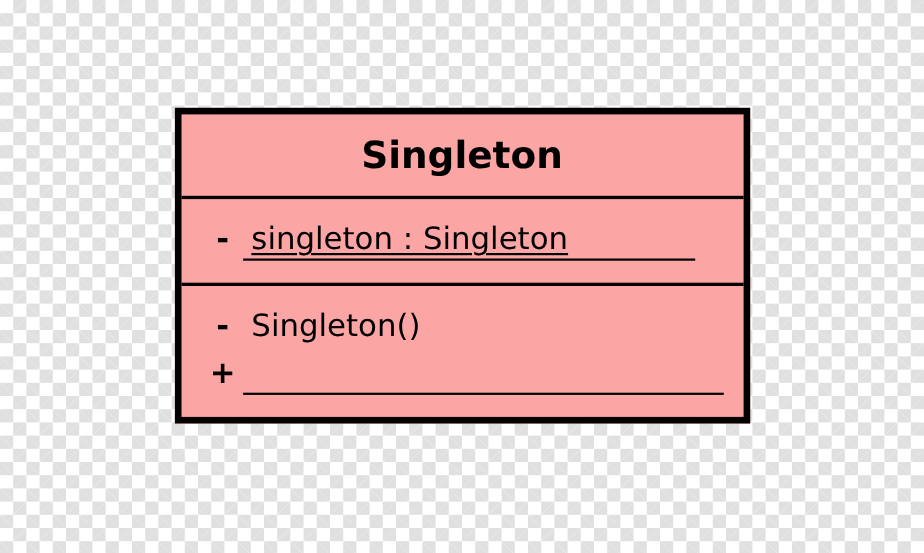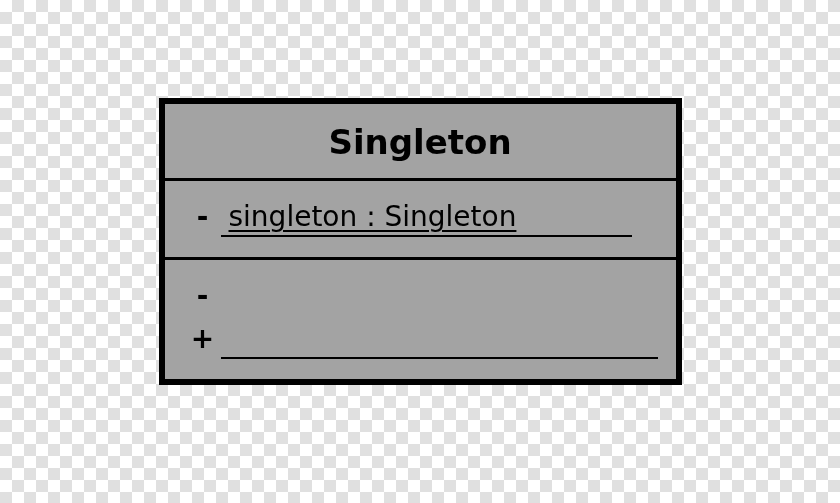--- a/index.html
+++ b/index.html
@@ -17,21 +17,21 @@
         linear-gradient(-45deg, transparent 75%, #e0e0e0 75%);
       background-size: 24px 24px;
       background-position: 0 0, 0 12px, 12px -12px, -12px 0px;
       background-color: #ffffff;
       font-family: "DejaVu Sans", Arial, sans-serif;
       display: flex;
       align-items: center;
       justify-content: center;
     }
     .uml-class {
-      background: #a3a3a3;
+      background: #fca5a5;
       border: 6px solid #000000;
       width: 523px;
       margin-top: -20px;
     }
     .class-name-compartment {
       text-align: center;
       padding: 18px 10px 16px 10px;
       border-bottom: 3px solid #000000;
     }
     .class-name {
@@ -93,19 +93,20 @@
   <div class="attributes-compartment">
     <div class="member-row static-member">
       <span class="visibility">-</span>
       <span class="member-text">singleton : Singleton</span>
       <span class="static-underline"></span>
     </div>
   </div>
   <div class="operations-compartment">
     <div class="member-row">
       <span class="visibility">-</span>
+      <span class="member-text">Singleton()</span>
     </div>
     <div class="member-row static-member">
       <span class="visibility">+</span>
       <span class="static-underline"></span>
     </div>
   </div>
 </div>
 
 </body></html>

